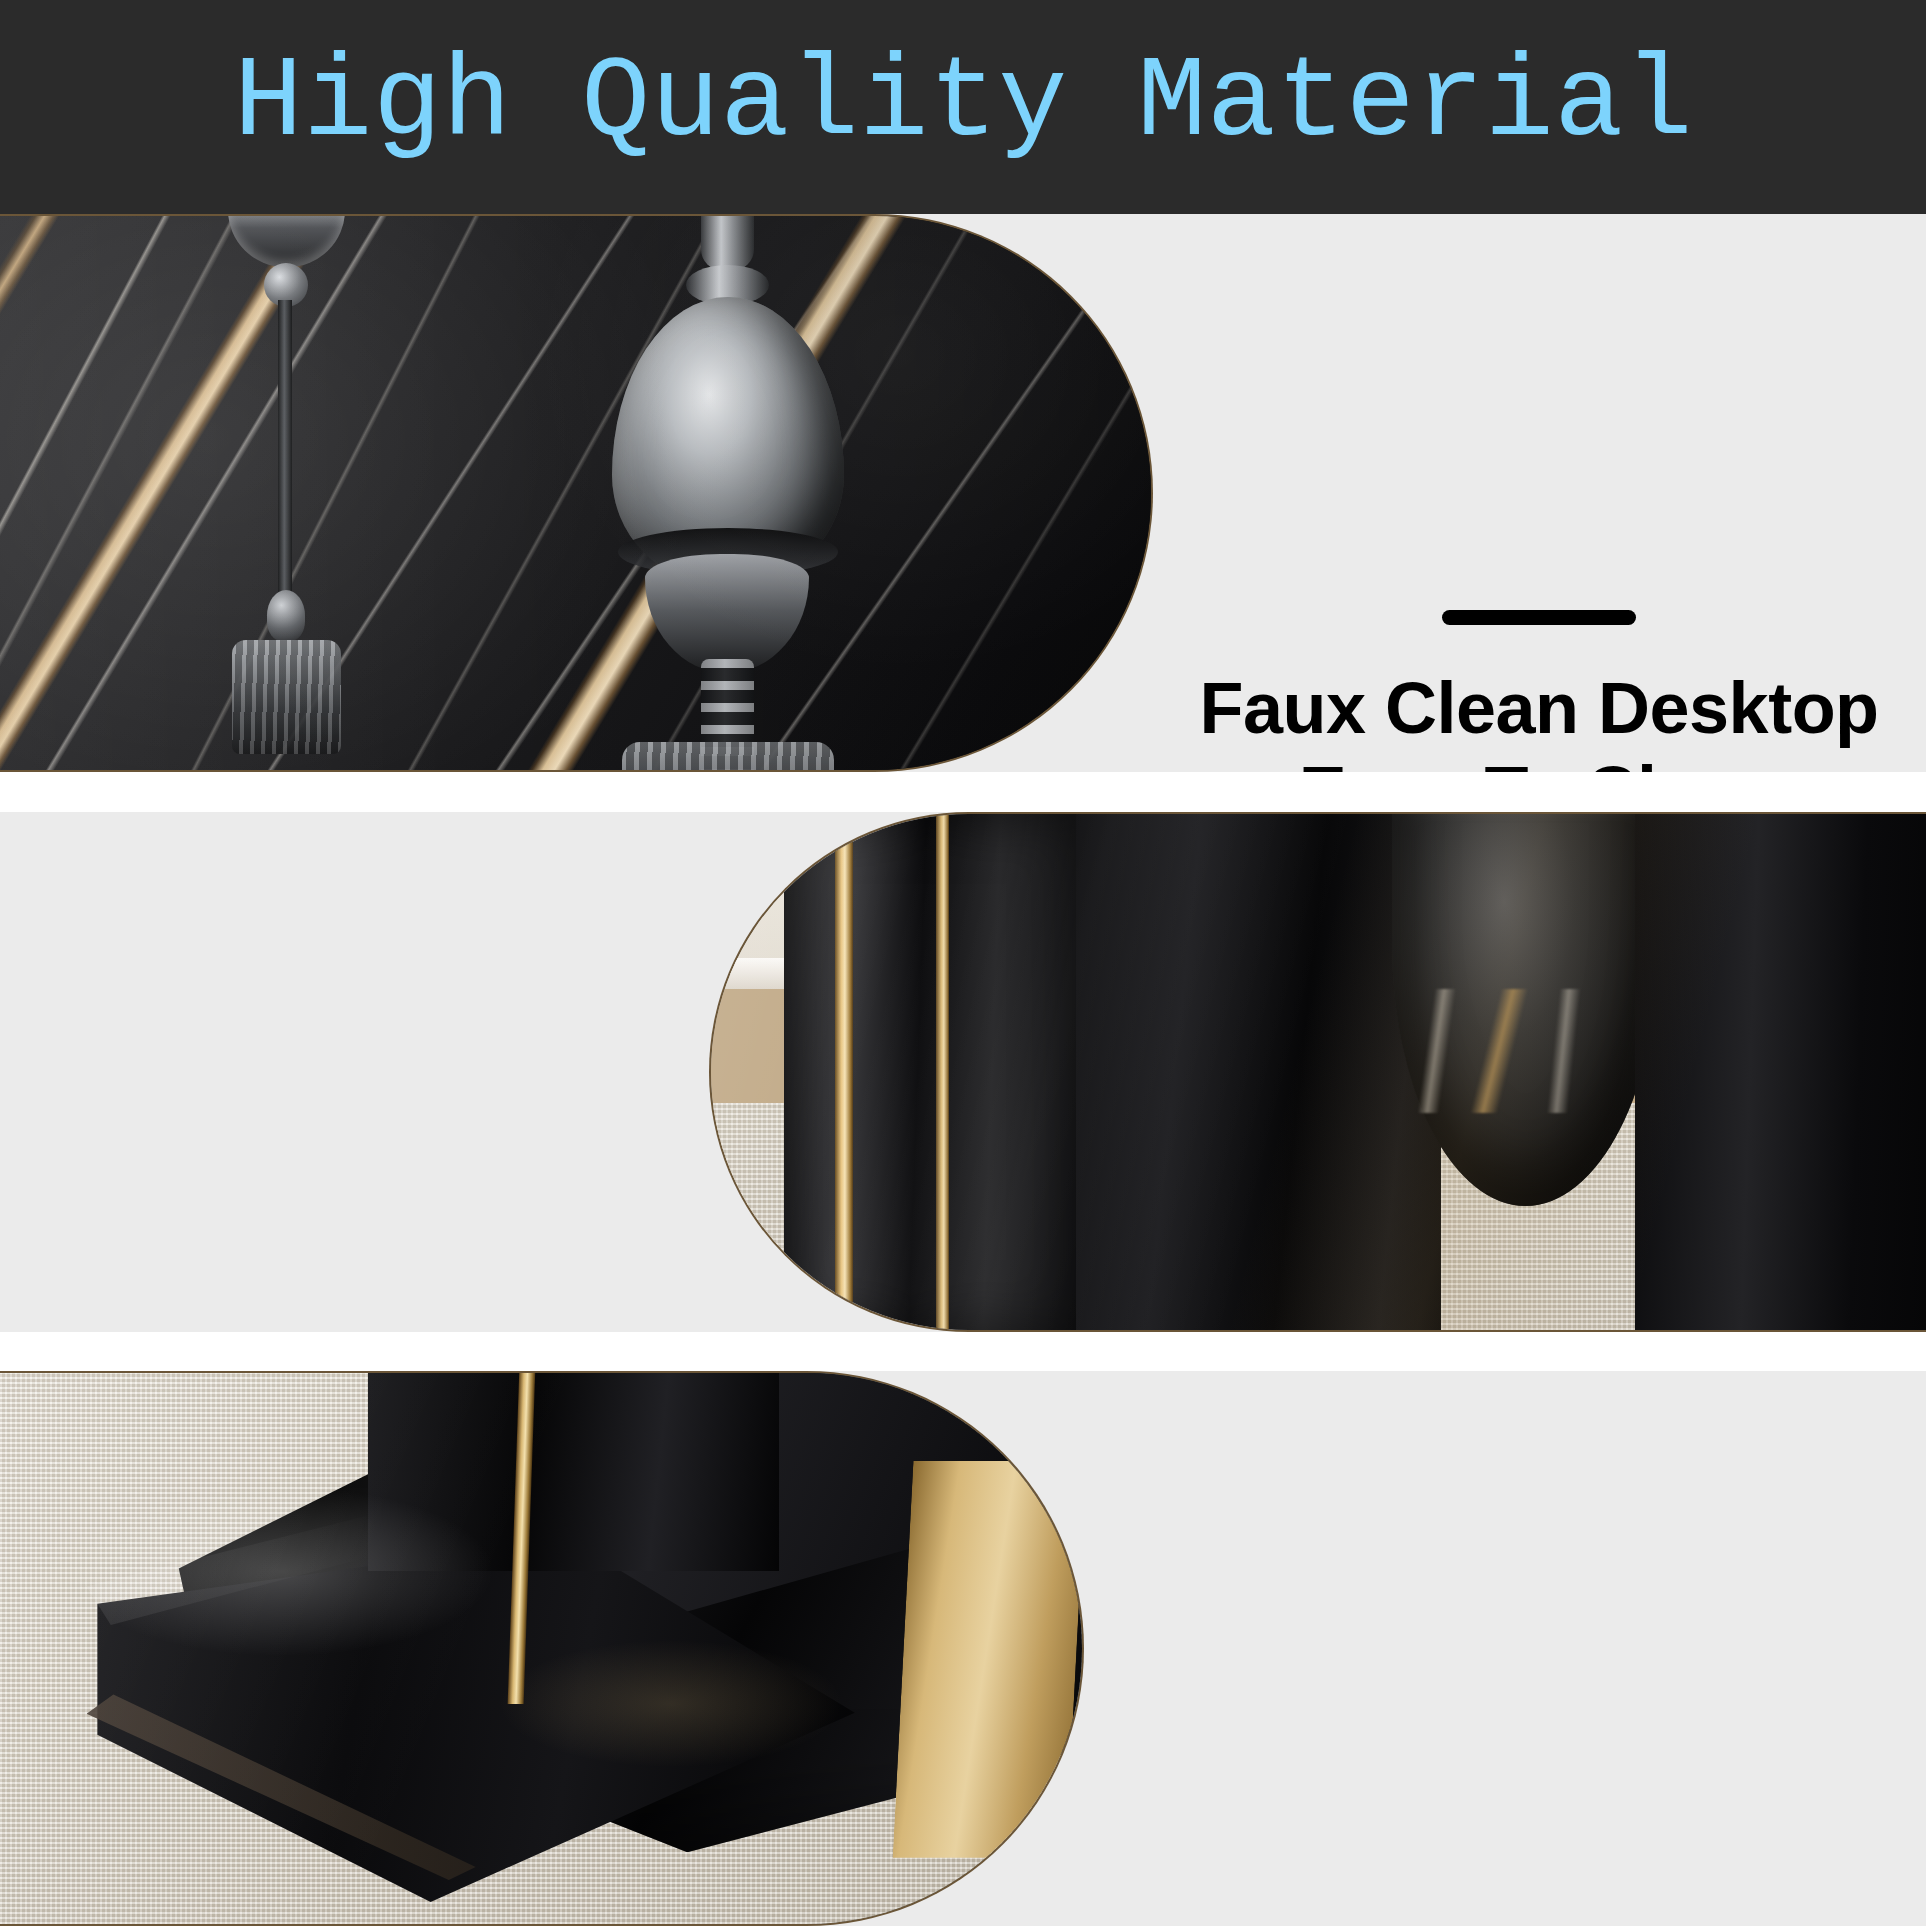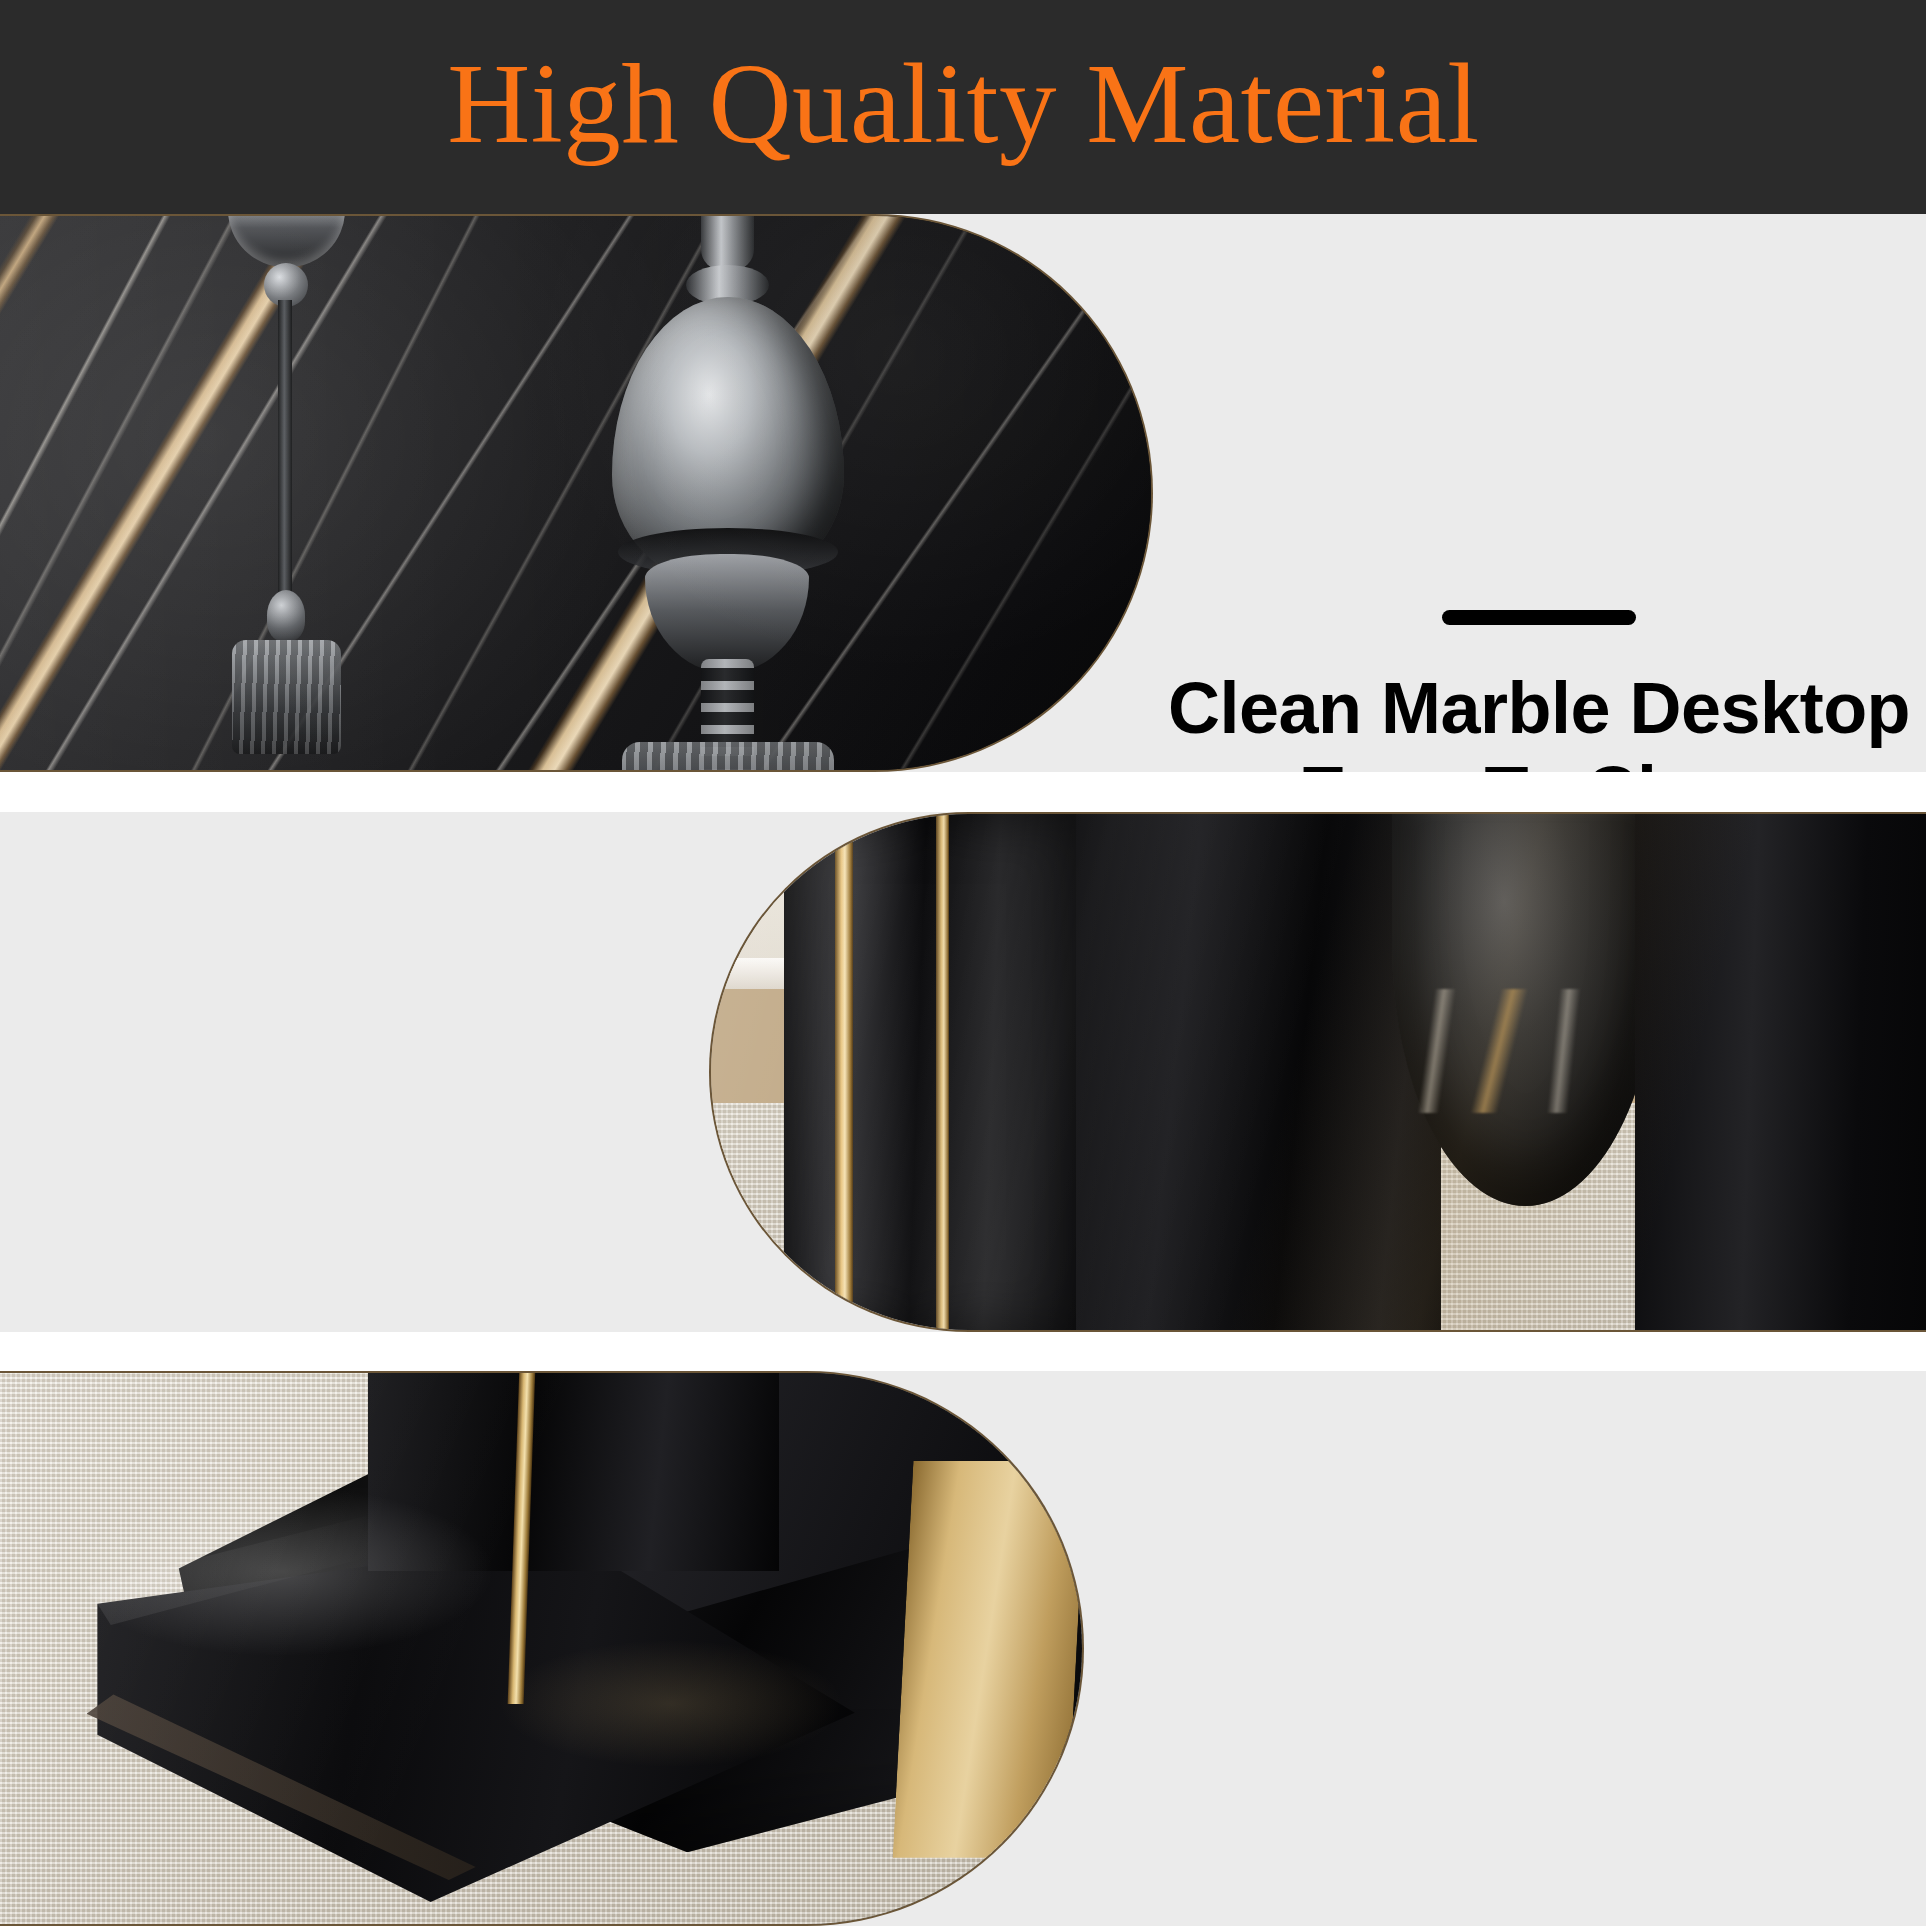--- a/index.html
+++ b/index.html
@@ -17,26 +17,26 @@
   }
 
   
   .header-band {
     position:absolute; left:0; top:0;
     width:1927px; height:214px;
     background:#2b2b2b;
     display:flex; align-items:center; justify-content:center;
   }
   .header-title {
-    color:#f97316;
+    color:#7dd3fc;
     font-size:115px;
     font-weight:400;
     letter-spacing:0.5px;
     line-height:1;
-    font-family:Liberation Serif, serif;
+    font-family:Liberation Mono, monospace;
     white-space:nowrap;
     transform:translateY(-4px);
   }
 
   
   .panel { position:absolute; left:0; width:1927px; }
   #panel-1 { top:214px;  height:558px; background:#ebebeb; }
   #panel-2 { top:812px;  height:520px; background:#ebebeb; }
   #panel-3 { top:1371px; height:555px; background:#ebebeb; }
 
@@ -380,21 +380,21 @@
         <div class="cup"></div>
         <div class="neck"></div>
         <div class="base"></div>
       </div>
 
       <div class="photo-layer marble-sheen"></div>
     </div>
 
     <div class="text-block" id="text-1">
       <div class="accent-bar"></div>
-      <div class="feature-line">Clean Marble Desktop</div>
+      <div class="feature-line">Faux Clean Desktop</div>
       <div class="feature-line">Easy To Clean</div>
     </div>
   </div>
 
   <div class="gap" id="gap-1"></div>
 
   <div class="panel" id="panel-2">
 
     <div class="text-block" id="text-2">
       <div class="accent-bar"></div>

